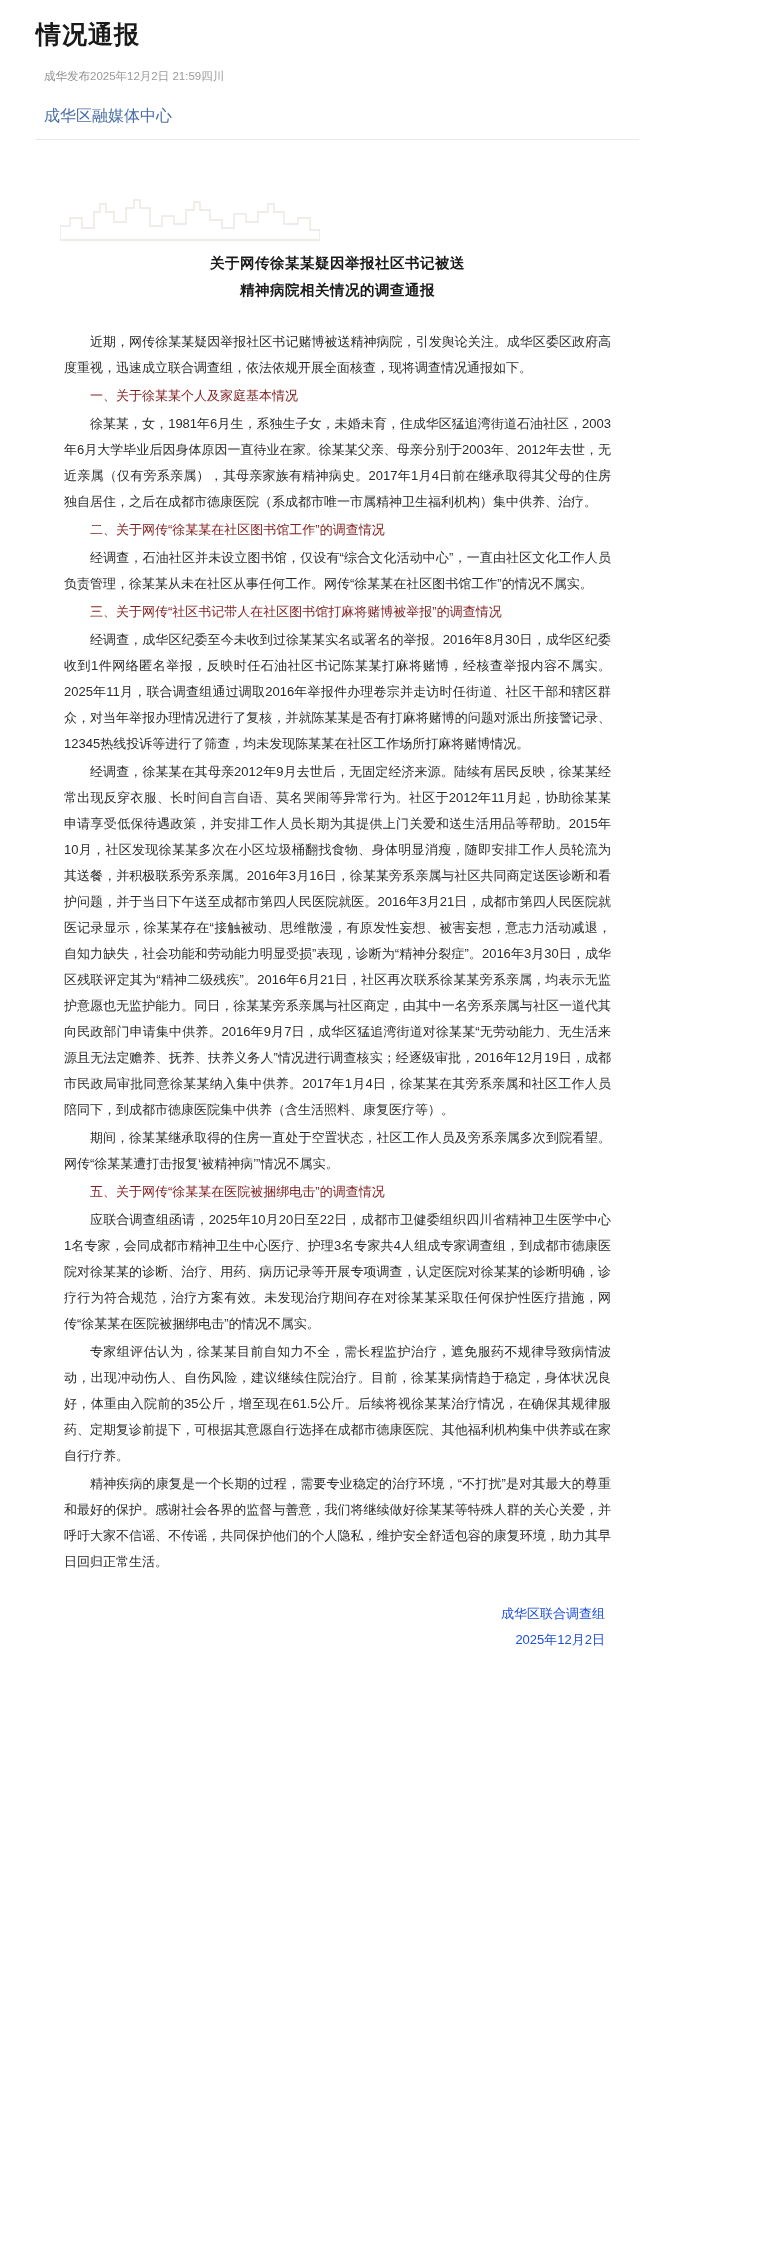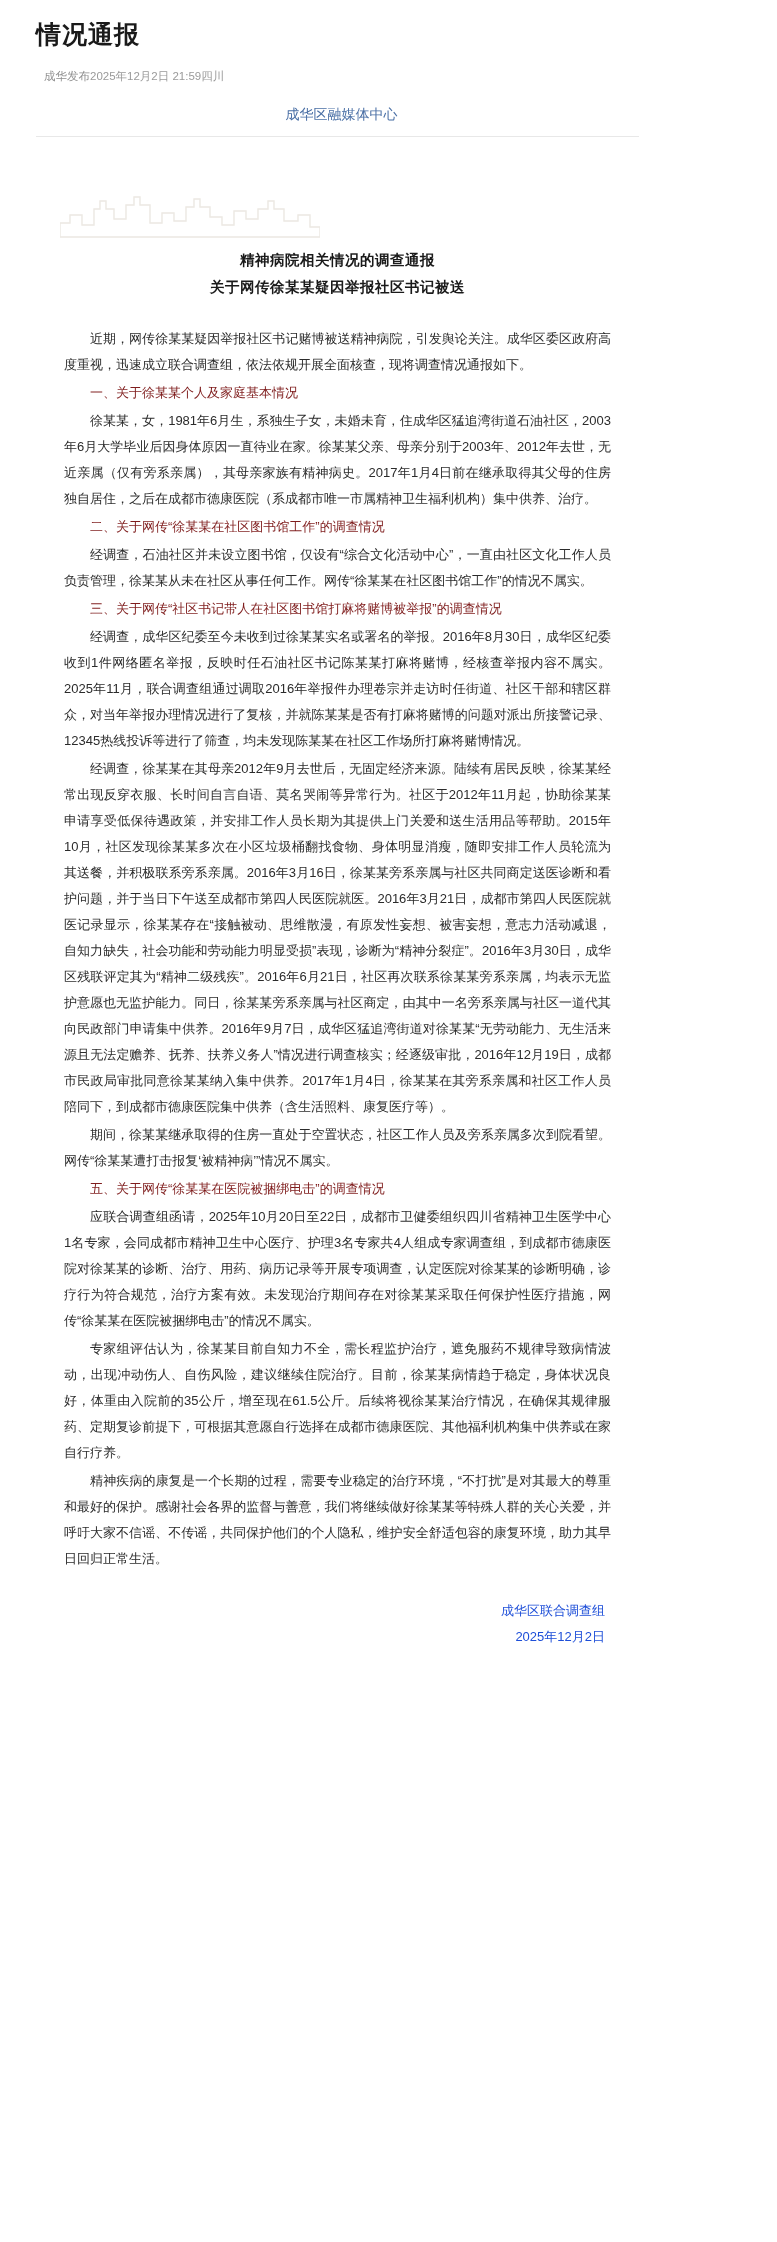--- a/index.html
+++ b/index.html
@@ -34,25 +34,24 @@
     font-size: 11.5px;
     color: #9a9a9a;
     padding-left: 8px;
     margin-bottom: 22px;
   }
   .meta-source { color: #8f8f8f; }
   .meta-time { color: #9a9a9a; }
   .meta-loc { color: #9a9a9a; }
 
   .media-center {
-    font-size: 14px;
+    font-size: 16px;
     color: #4a6fa5;
     padding-left: 8px;
     margin-bottom: 11px;
-    text-align: center;
   }
 
   .divider {
     height: 1px;
     background: #e8e8e8;
     margin: 12px 36px 0 36px;
   }
 
   
   .skyline-band {
@@ -125,22 +124,22 @@
   <div class="divider"></div>
 
   <div class="skyline-band">
     <svg class="skyline" width="260" height="60" viewBox="0 0 260 60">
       <path d="M0,58 L0,44 L10,44 L10,36 L22,36 L22,46 L34,46 L34,30 L40,30 L40,22 L46,22 L46,30 L54,30 L54,40 L66,40 L66,26 L74,26 L74,18 L80,18 L80,26 L90,26 L90,44 L102,44 L102,34 L114,34 L114,42 L126,42 L126,28 L134,28 L134,20 L140,20 L140,28 L150,28 L150,38 L162,38 L162,46 L174,46 L174,32 L186,32 L186,40 L198,40 L198,30 L208,30 L208,22 L214,22 L214,30 L224,30 L224,42 L238,42 L238,36 L250,36 L250,48 L260,48 L260,58 Z" fill="none" stroke="#d9d2c6" stroke-width="1.4"></path>
     </svg>
   </div>
 
   <div class="doc">
     <div class="doc-title">
+      <div>关于网传徐某某疑因举报社区书记被送</div>
       <div>精神病院相关情况的调查通报</div>
-      <div>关于网传徐某某疑因举报社区书记被送</div>
     </div>
 
     <p class="para">近期，网传徐某某疑因举报社区书记赌博被送精神病院，引发舆论关注。成华区委区政府高度重视，迅速成立联合调查组，依法依规开展全面核查，现将调查情况通报如下。</p>
     <p class="section-head">一、关于徐某某个人及家庭基本情况</p>
     <p class="para">徐某某，女，1981年6月生，系独生子女，未婚未育，住成华区猛追湾街道石油社区，2003年6月大学毕业后因身体原因一直待业在家。徐某某父亲、母亲分别于2003年、2012年去世，无近亲属（仅有旁系亲属），其母亲家族有精神病史。2017年1月4日前在继承取得其父母的住房独自居住，之后在成都市德康医院（系成都市唯一市属精神卫生福利机构）集中供养、治疗。</p>
     <p class="section-head">二、关于网传“徐某某在社区图书馆工作”的调查情况</p>
     <p class="para">经调查，石油社区并未设立图书馆，仅设有“综合文化活动中心”，一直由社区文化工作人员负责管理，徐某某从未在社区从事任何工作。网传“徐某某在社区图书馆工作”的情况不属实。</p>
     <p class="section-head">三、关于网传“社区书记带人在社区图书馆打麻将赌博被举报”的调查情况</p>
     <p class="para">经调查，成华区纪委至今未收到过徐某某实名或署名的举报。2016年8月30日，成华区纪委收到1件网络匿名举报，反映时任石油社区书记陈某某打麻将赌博，经核查举报内容不属实。2025年11月，联合调查组通过调取2016年举报件办理卷宗并走访时任街道、社区干部和辖区群众，对当年举报办理情况进行了复核，并就陈某某是否有打麻将赌博的问题对派出所接警记录、12345热线投诉等进行了筛查，均未发现陈某某在社区工作场所打麻将赌博情况。</p>
     <p class="para">经调查，徐某某在其母亲2012年9月去世后，无固定经济来源。陆续有居民反映，徐某某经常出现反穿衣服、长时间自言自语、莫名哭闹等异常行为。社区于2012年11月起，协助徐某某申请享受低保待遇政策，并安排工作人员长期为其提供上门关爱和送生活用品等帮助。2015年10月，社区发现徐某某多次在小区垃圾桶翻找食物、身体明显消瘦，随即安排工作人员轮流为其送餐，并积极联系旁系亲属。2016年3月16日，徐某某旁系亲属与社区共同商定送医诊断和看护问题，并于当日下午送至成都市第四人民医院就医。2016年3月21日，成都市第四人民医院就医记录显示，徐某某存在“接触被动、思维散漫，有原发性妄想、被害妄想，意志力活动减退，自知力缺失，社会功能和劳动能力明显受损”表现，诊断为“精神分裂症”。2016年3月30日，成华区残联评定其为“精神二级残疾”。2016年6月21日，社区再次联系徐某某旁系亲属，均表示无监护意愿也无监护能力。同日，徐某某旁系亲属与社区商定，由其中一名旁系亲属与社区一道代其向民政部门申请集中供养。2016年9月7日，成华区猛追湾街道对徐某某“无劳动能力、无生活来源且无法定赡养、抚养、扶养义务人”情况进行调查核实；经逐级审批，2016年12月19日，成都市民政局审批同意徐某某纳入集中供养。2017年1月4日，徐某某在其旁系亲属和社区工作人员陪同下，到成都市德康医院集中供养（含生活照料、康复医疗等）。</p>

